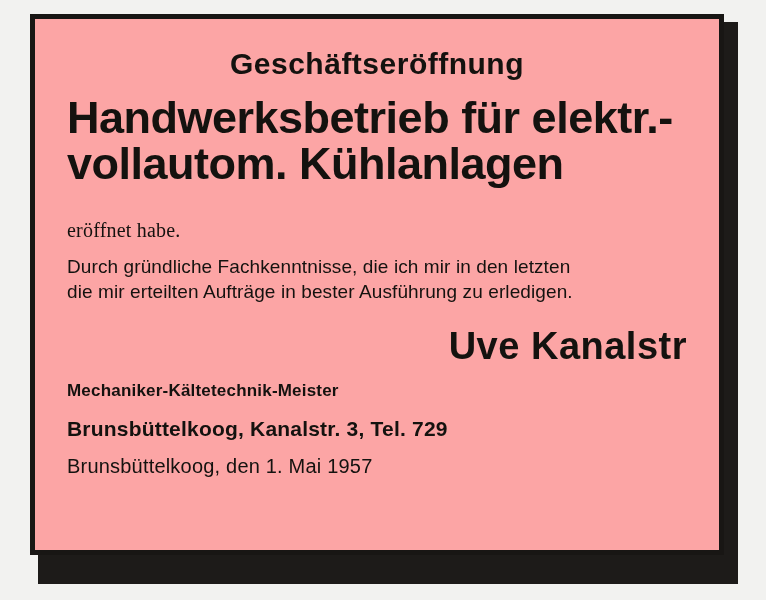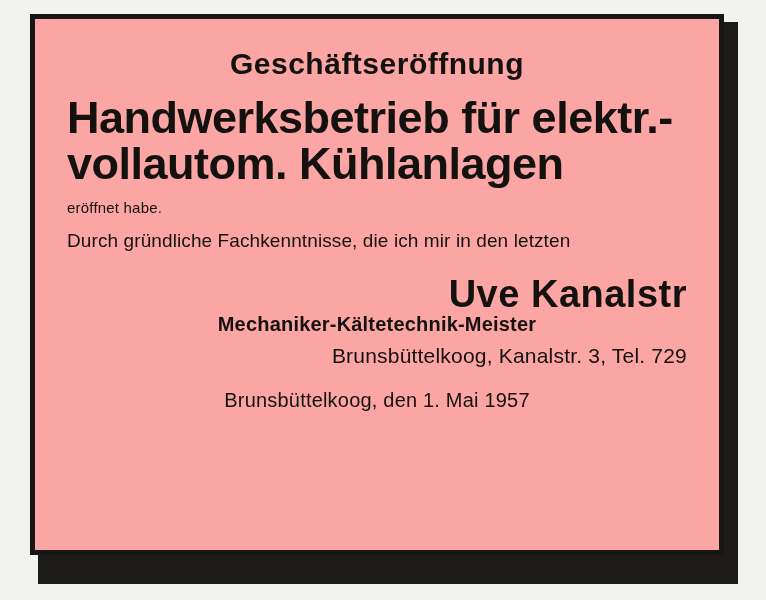--- a/index.html
+++ b/index.html
@@ -80,23 +80,24 @@
   }
   .big-line-1 {
     font-size: 45px;
     margin-top: 16px;
   }
   .big-line-2 {
     font-size: 45px;
   }
 
   .after-big {
-    font-size: 15px;
-    margin-top: 12px;
+    font-size: 20px;
+    margin-top: 32px;
     letter-spacing: 0.2px;
+    font-family: Liberation Serif, serif;
   }
 
   .body-text {
     font-size: 19px;
     margin-top: 12px;
     line-height: 1.35;
     letter-spacing: 0.1px;
     text-align: left;
   }
   .body-text div { white-space: nowrap; }
@@ -104,39 +105,39 @@
   .signature {
     text-align: right;
     font-weight: bold;
     font-size: 38px;
     margin-top: 22px;
     letter-spacing: 0.5px;
     line-height: 1;
   }
 
   .profession {
-    text-align: center;
+    text-align: left;
     font-weight: bold;
-    font-size: 20px;
-    margin-top: 0;
+    font-size: 17px;
+    margin-top: 16px;
     letter-spacing: 0.2px;
   }
 
   .address {
-    text-align: right;
-    font-weight: normal;
+    text-align: left;
+    font-weight: bold;
     font-size: 21px;
-    margin-top: 8px;
+    margin-top: 16px;
     letter-spacing: 0.2px;
   }
 
   .dateline {
-    text-align: center;
+    text-align: left;
     font-size: 20px;
-    margin-top: 21px;
+    margin-top: 14px;
     letter-spacing: 0.2px;
   }
 </style>
 </head>
 <body>
 
 <div id="ad-scan">
 
   <div id="ad-shadow"></div>
 
@@ -147,20 +148,21 @@
 
 
       <div class="big-line big-line-1">Handwerksbetrieb für elektr.-</div>
 
       <div class="big-line big-line-2">vollautom. Kühlanlagen</div>
 
       <div class="after-big">eröffnet habe.</div>
 
       <div class="body-text">
         <div>Durch gründliche Fachkenntnisse, die ich mir in den letzten</div>
+        <div>die mir erteilten Aufträge in bester Ausführung zu erledigen.</div>
       </div>
 
       <div class="signature">Uve Kanalstr</div>
 
       <div class="profession">Mechaniker-Kältetechnik-Meister</div>
 
       <div class="address">Brunsbüttelkoog, Kanalstr. 3, Tel. 729</div>
 
       <div class="dateline">Brunsbüttelkoog, den 1. Mai 1957</div>
 

